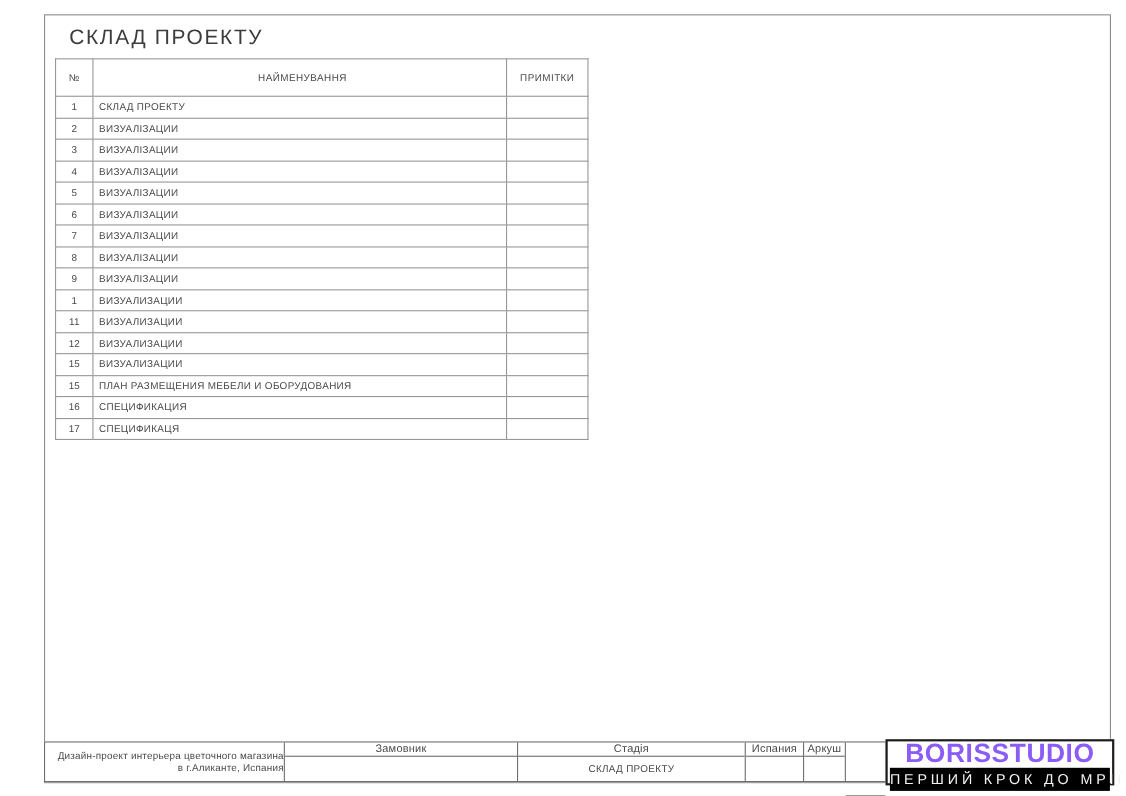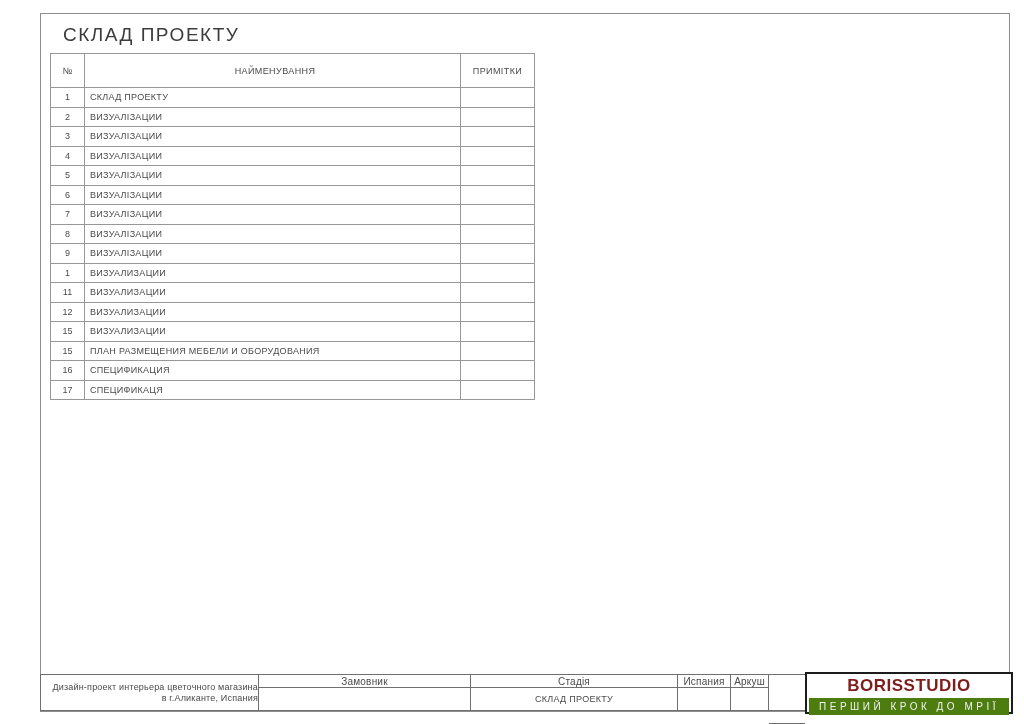--- a/index.html
+++ b/index.html
@@ -132,30 +132,30 @@
     box-sizing: border-box;
     background: #fff;
     display: flex;
     flex-direction: column;
     align-items: center;
     justify-content: space-between;
     padding: 0 2px 2px 2px;
   }
   .logo-name {
     font-weight: bold;
-    font-size: 17px;
+    font-size: 24px;
     line-height: 24px;
     letter-spacing: 0.5px;
-    color: #7f1d1d;
+    color: #8b5cf6;
     white-space: nowrap;
   }
   .logo-bar {
-    background: #4d7c0f;
+    background: #000000;
     color: #f2f2f2;
-    font-size: 10px;
+    font-size: 13px;
     letter-spacing: 3.5px;
     width: 100%;
     text-align: center;
     padding: 2.5px 0 3px 0;
     white-space: nowrap;
     box-sizing: border-box;
   }
 </style>
 </head>
 <body>

